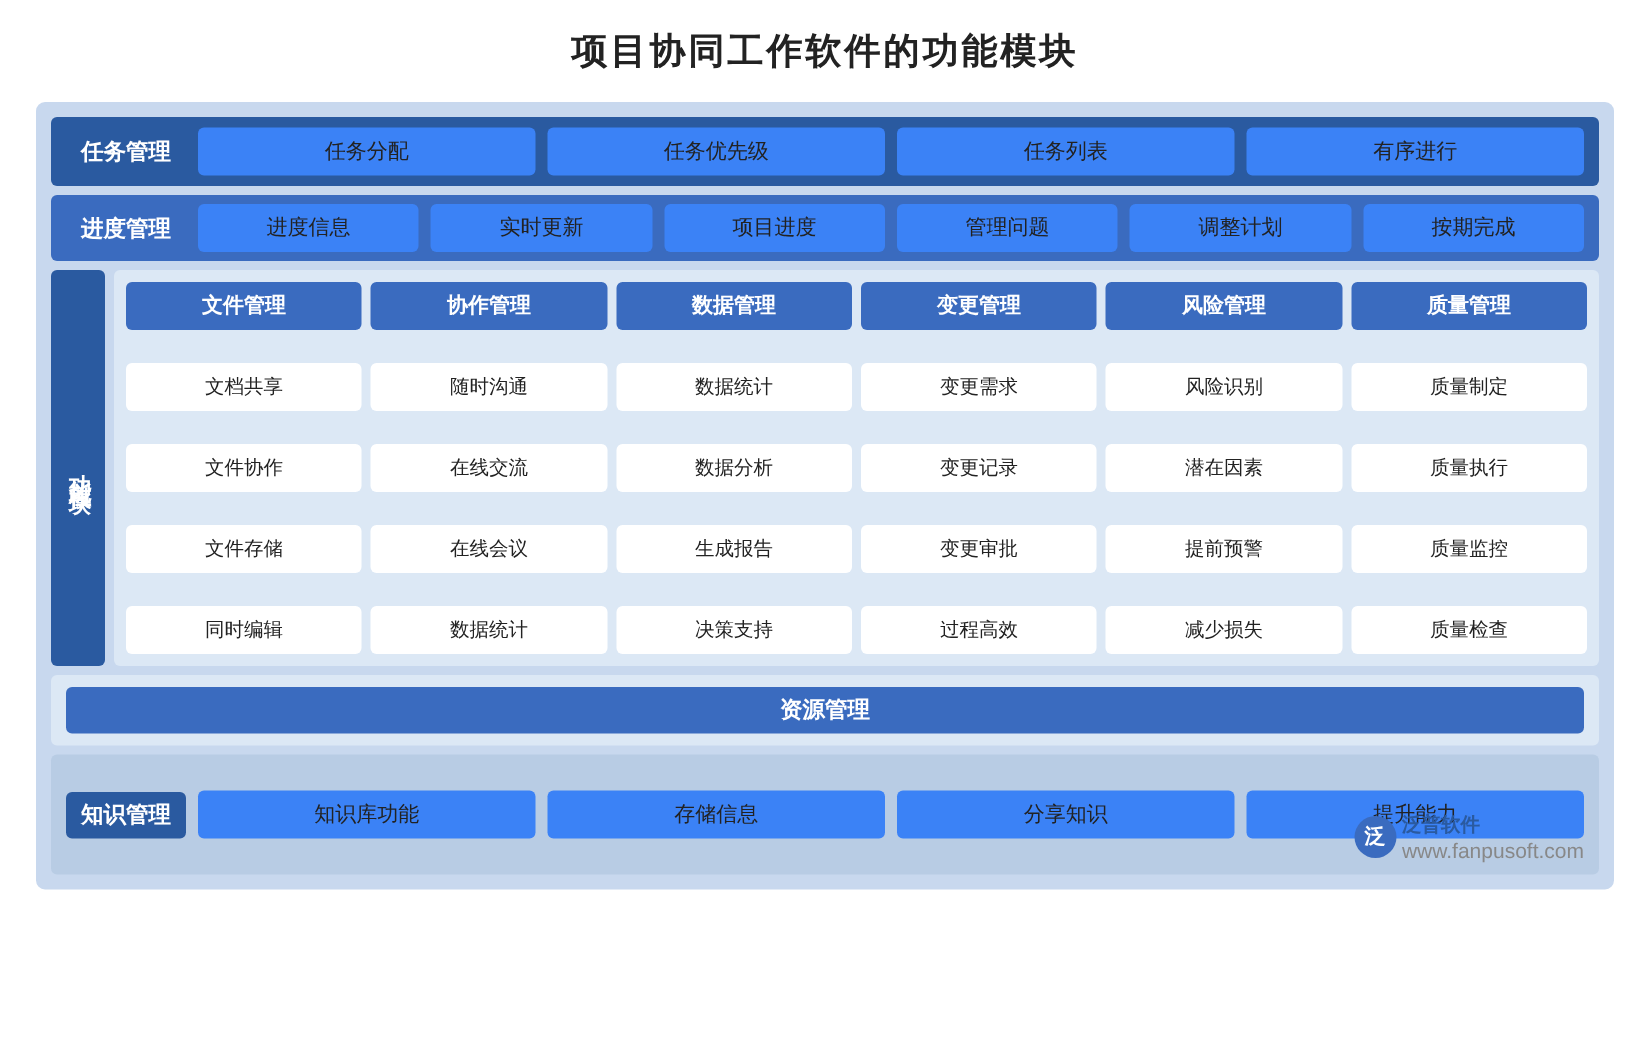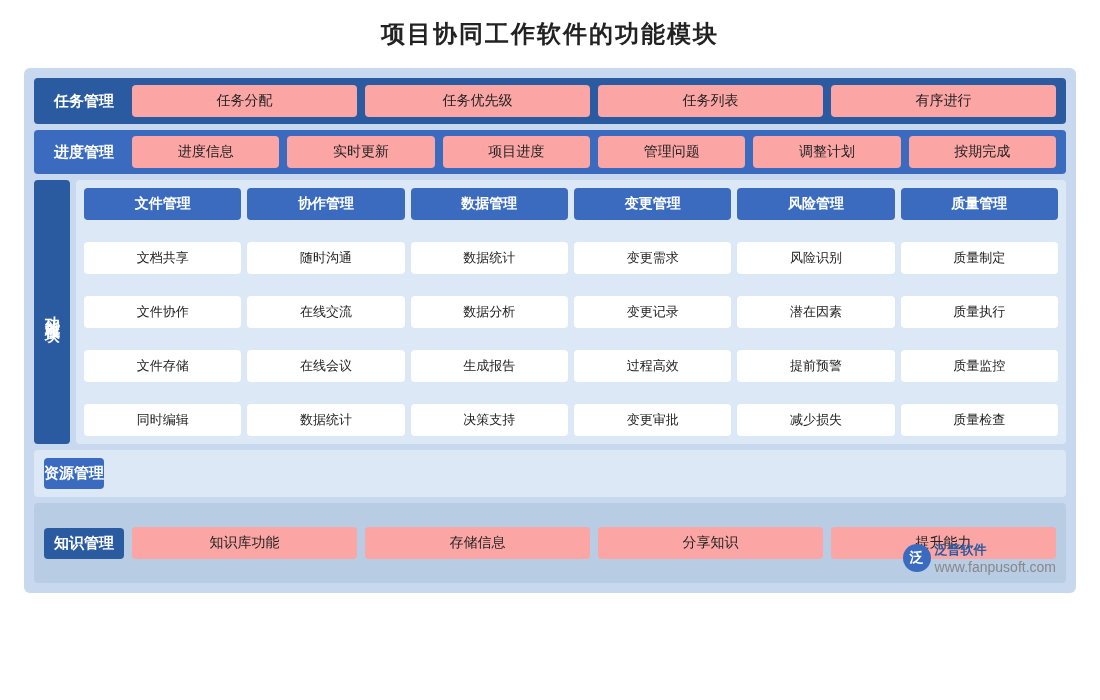--- a/index.html
+++ b/index.html
@@ -41,21 +41,21 @@
       align-items: center;
       justify-content: center;
       border-radius: 4px;
       padding: 6px 10px;
       min-width: 72px;
       white-space: nowrap;
     }
 
     
     .card {
-      background: #fca5a5;
+      background: #3b82f6;
       border-radius: 4px;
       display: flex;
       align-items: center;
       justify-content: center;
       font-size: 14px;
       color: #222;
       padding: 7px 10px;
       flex: 1;
       text-align: center;
       white-space: nowrap;
@@ -159,20 +159,21 @@
       align-items: center;
       justify-content: center;
     }
 
     
     .resources-section {
       background: #dce8f5;
       border-radius: 4px;
       padding: 8px 10px;
       display: flex;
+      flex-direction: column;
       gap: 18px;
     }
     .resources-title {
       background: #3a6bbf;
       color: #fff;
       font-size: 15px;
       font-weight: bold;
       border-radius: 4px;
       text-align: center;
       padding: 6px 0;
@@ -295,22 +296,22 @@
           <div class="col-card">数据统计</div>
           <div class="col-card">数据分析</div>
           <div class="col-card">生成报告</div>
           <div class="col-card">决策支持</div>
         </div>
 
         <div class="col-block">
           <div class="col-header">变更管理</div>
           <div class="col-card">变更需求</div>
           <div class="col-card">变更记录</div>
+          <div class="col-card">变更审批</div>
           <div class="col-card">过程高效</div>
-          <div class="col-card">变更审批</div>
         </div>
 
         <div class="col-block">
           <div class="col-header">风险管理</div>
           <div class="col-card">风险识别</div>
           <div class="col-card">潜在因素</div>
           <div class="col-card">提前预警</div>
           <div class="col-card">减少损失</div>
         </div>
 

